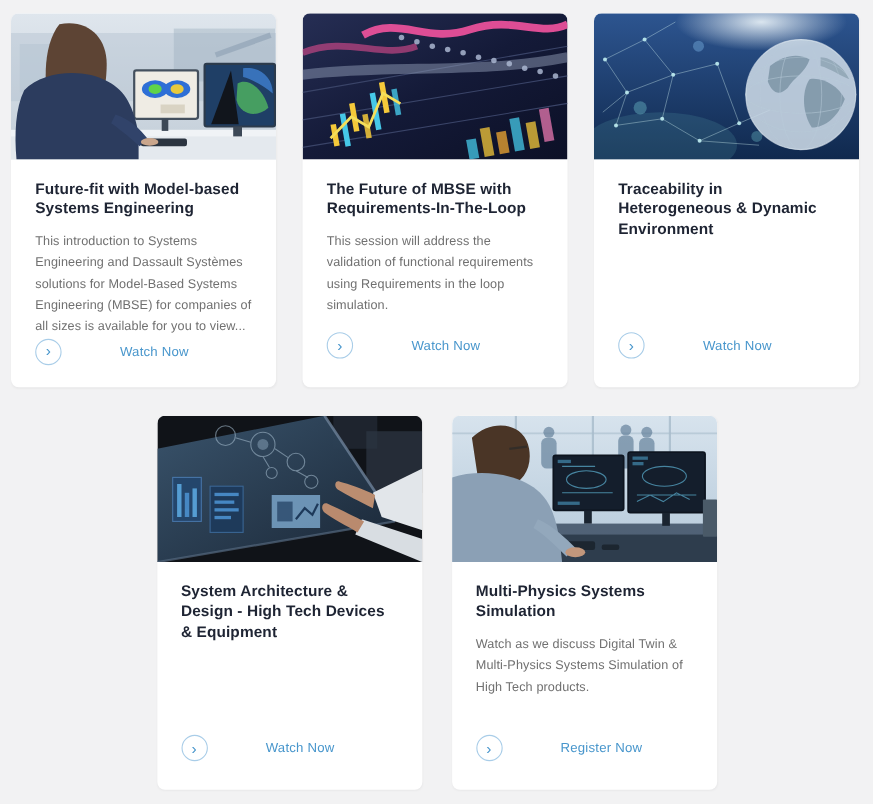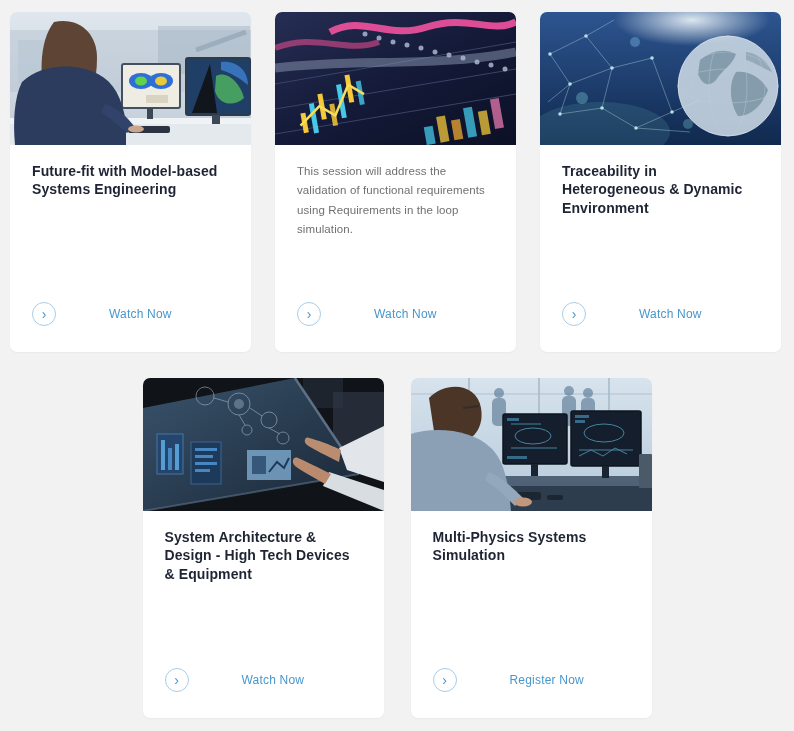--- a/index.html
+++ b/index.html
@@ -90,20 +90,21 @@
           <rect x="202" y="103" width="8" height="9" fill="#3c4856"></rect>
           <rect x="118" y="114" width="42" height="7" rx="2" fill="#2b3440"></rect>
           <path d="M44 10 C70 5 87 22 87 46 C87 70 81 88 70 98 L38 98 C29 70 28 30 44 10 Z" fill="#5d4434"></path>
           <path d="M12 70 C30 52 66 50 88 62 C104 70 112 86 116 110 L116 133 L5 133 C3 110 4 86 12 70 Z" fill="#2c3c5e"></path>
           <path d="M95 92 C108 96 118 106 124 114 L117 121 C107 112 97 104 91 100 Z" fill="#31436a"></path>
           <ellipse cx="126" cy="117" rx="8" ry="3.5" fill="#caa68c"></ellipse>
         </svg>
       </div>
       <div class="card-body">
         <h3 class="card-title">Future-fit with Model-based Systems Engineering</h3>
+        <p class="card-desc">This introduction to Systems Engineering and Dassault Systèmes solutions for Model-Based Systems Engineering (MBSE) for companies of all sizes is available for you to view...</p>
         <a class="cta">
           <span class="cta-circle">
               <span>›</span>
             </span>
           <span class="cta-label">Watch Now</span>
         </a>
       </div>
     </div>
 
     <div class="card">
@@ -150,20 +151,21 @@
             <rect x="150" y="110" width="9" height="18" fill="#46c8e8"></rect>
             <rect x="164" y="102" width="9" height="26" fill="#f5c93a"></rect>
             <rect x="178" y="108" width="9" height="20" fill="#f0a832"></rect>
             <rect x="192" y="98" width="9" height="30" fill="#46c8e8"></rect>
             <rect x="206" y="104" width="9" height="24" fill="#f5c93a"></rect>
             <rect x="220" y="94" width="9" height="30" fill="#e878b0"></rect>
           </g>
         </svg>
       </div>
       <div class="card-body">
+        <h3 class="card-title">The Future of MBSE with Requirements-In-The-Loop</h3>
         <p class="card-desc">This session will address the validation of functional requirements using Requirements in the loop simulation.</p>
         <a class="cta">
           <span class="cta-circle">
               <span>›</span>
             </span>
           <span class="cta-label">Watch Now</span>
         </a>
       </div>
     </div>
 
@@ -329,20 +331,21 @@
           <rect x="136" y="117" width="16" height="5" rx="2" fill="#1c2630"></rect>
           <path d="M18 20 C36 2 66 6 70 30 C73 48 64 60 52 64 L24 60 Z" fill="#4a3526"></path>
           <path d="M0 56 C25 48 62 52 80 70 C92 82 97 100 100 133 L0 133 Z" fill="#8ba0b5"></path>
           <path d="M78 94 C92 100 104 112 112 120 L104 128 C94 118 84 108 74 102 Z" fill="#93a8bc"></path>
           <ellipse cx="112" cy="124" rx="9" ry="4.5" fill="#c2977c"></ellipse>
           <path d="M52 30 L68 28" stroke="#2a2a2a" stroke-width="2" opacity="0.7"></path>
         </svg>
       </div>
       <div class="card-body">
         <h3 class="card-title">Multi-Physics Systems Simulation</h3>
+        <p class="card-desc">Watch as we discuss Digital Twin &amp; Multi-Physics Systems Simulation of High Tech products.</p>
         <a class="cta">
           <span class="cta-circle">
               <span>›</span>
             </span>
           <span class="cta-label">Register Now</span>
         </a>
       </div>
     </div>
 
   </div>

